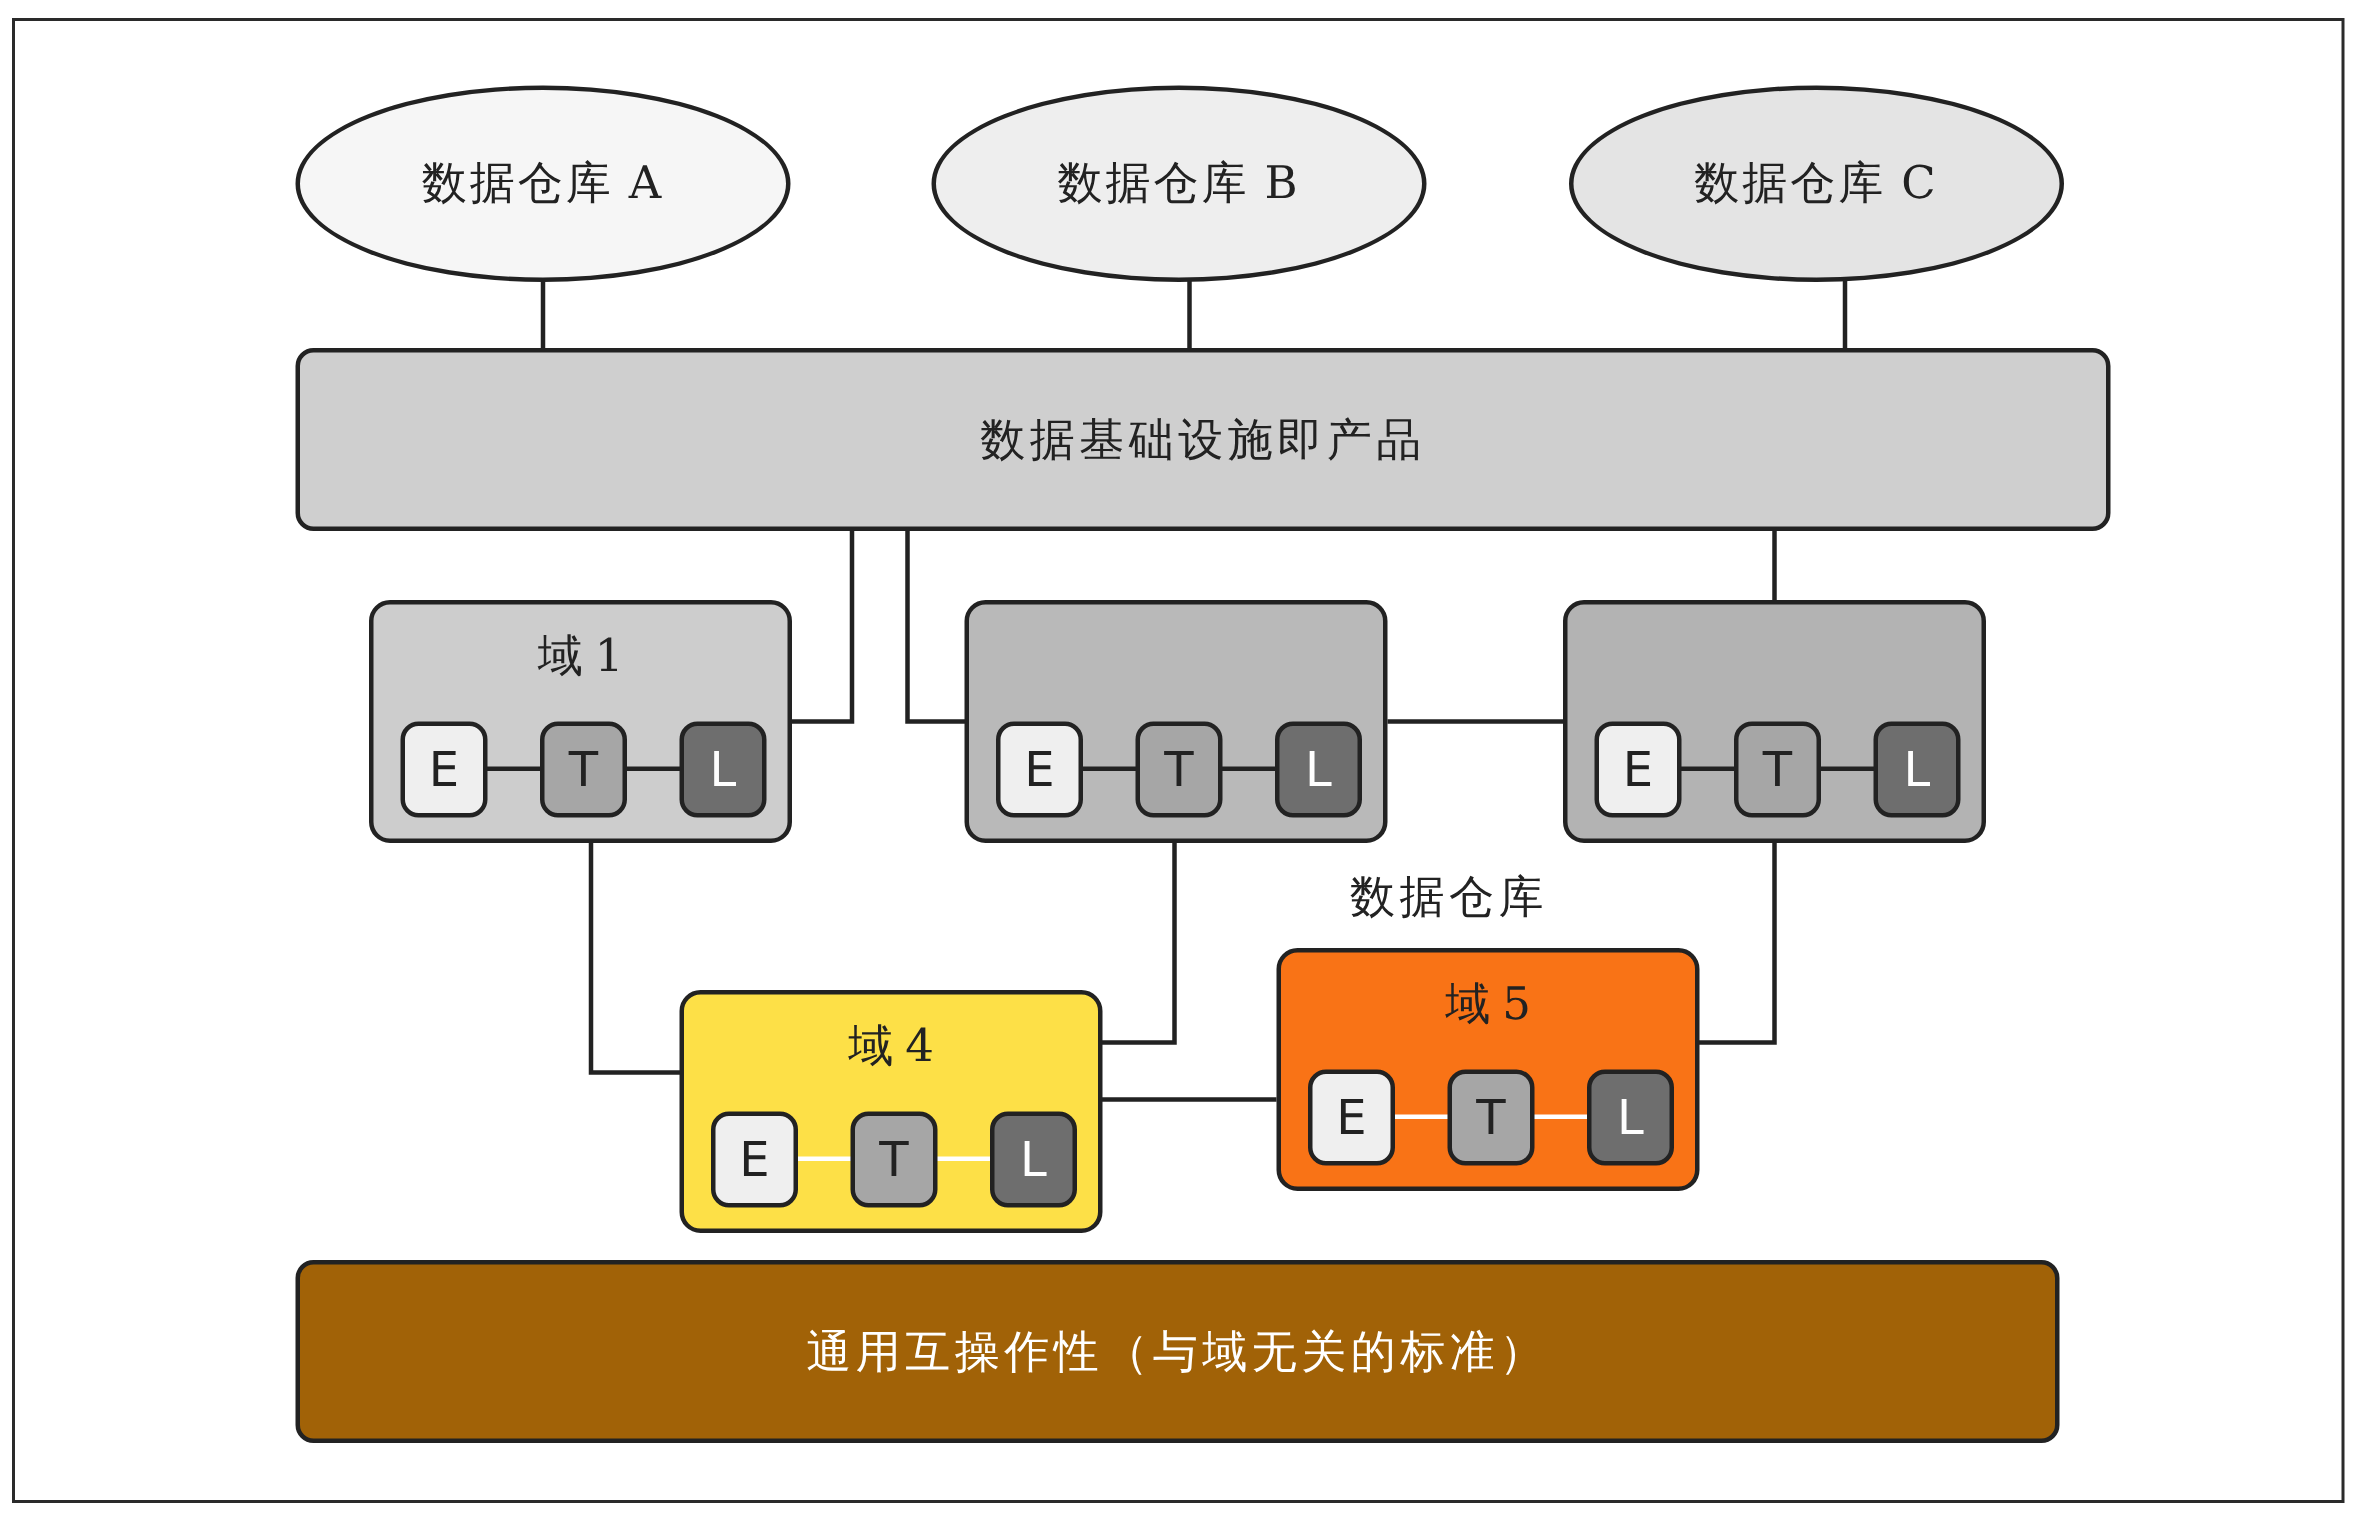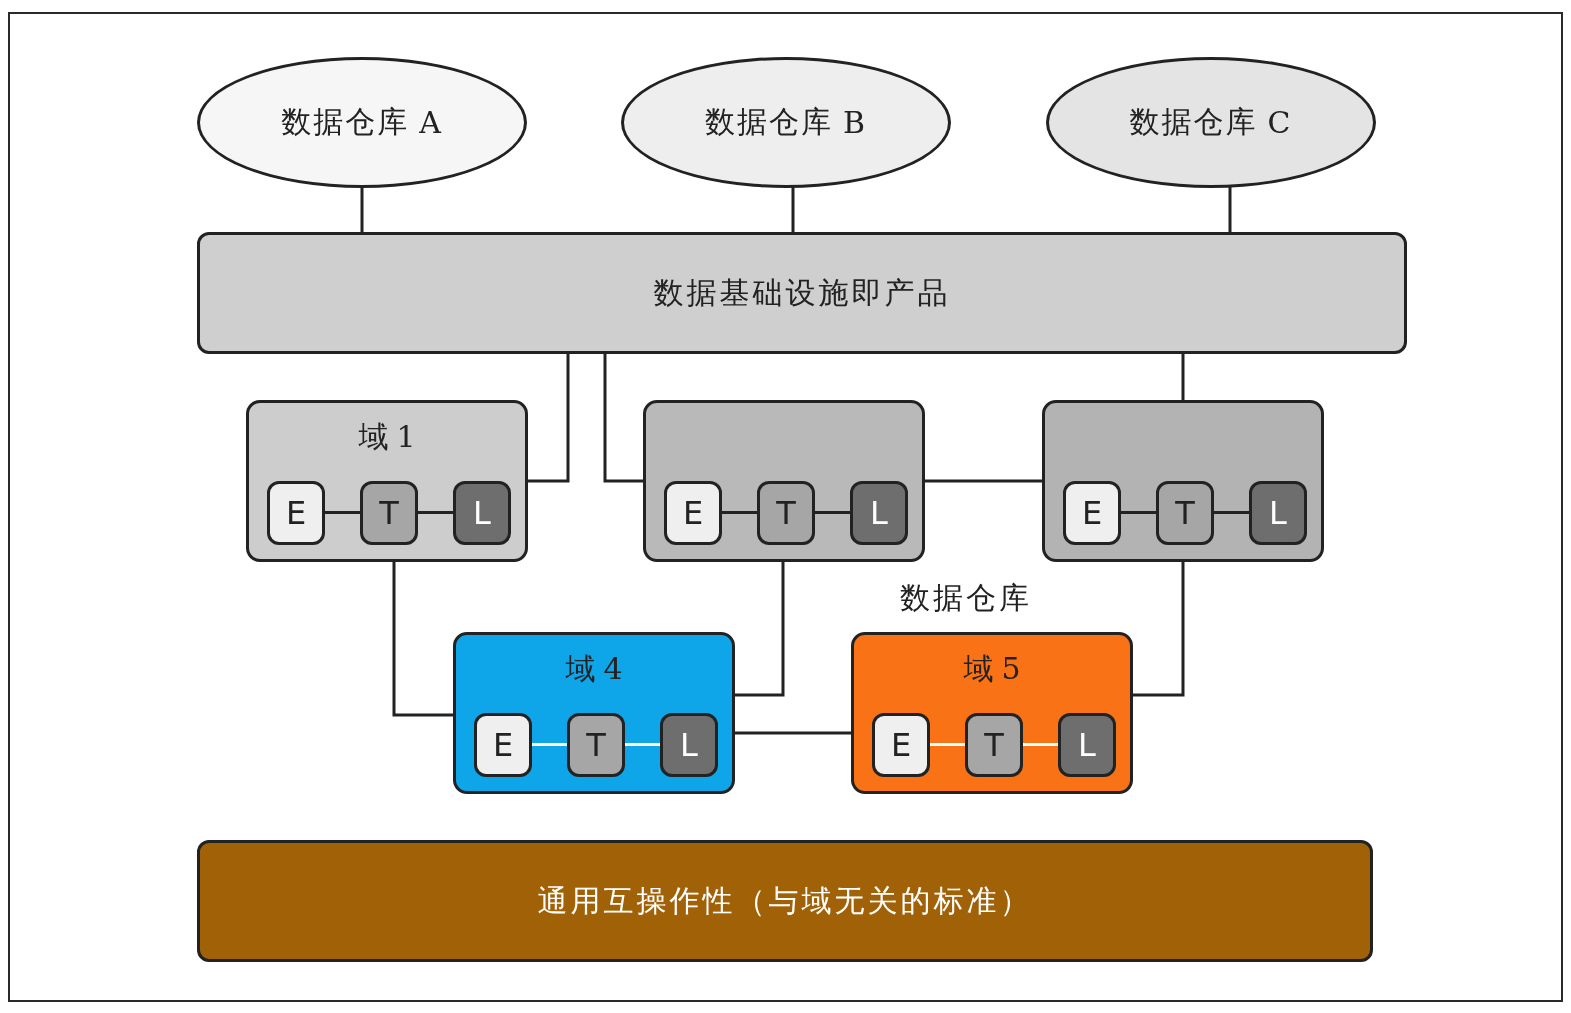--- a/index.html
+++ b/index.html
@@ -110,21 +110,21 @@
         <span>T</span>
       </div>
     <div class="etl-box" style="left:186px; background:#6e6e6e; color:#fff;">
         <span>L</span>
       </div>
   </div>
 </div>
 
 <div class="label-free" style="left:900px; top:578px;">数据仓库</div>
 
-<div class="domain" style="left:453px; top:632px; background:#0ea5e9;">
+<div class="domain" style="left:453px; top:660px; background:#fde047;">
   <div class="domain-title">
     <span>域</span><span class="num">4</span>
   </div>
   <div class="etl-row">
     <div class="etl-line" style="left:56px; width:40px; background:#fff;"></div>
     <div class="etl-line" style="left:150px; width:40px; background:#fff;"></div>
     <div class="etl-box" style="left:0; background:#efefef; color:#222;">
         <span>E</span>
       </div>
     <div class="etl-box" style="left:93px; background:#a6a6a6; color:#222;">

